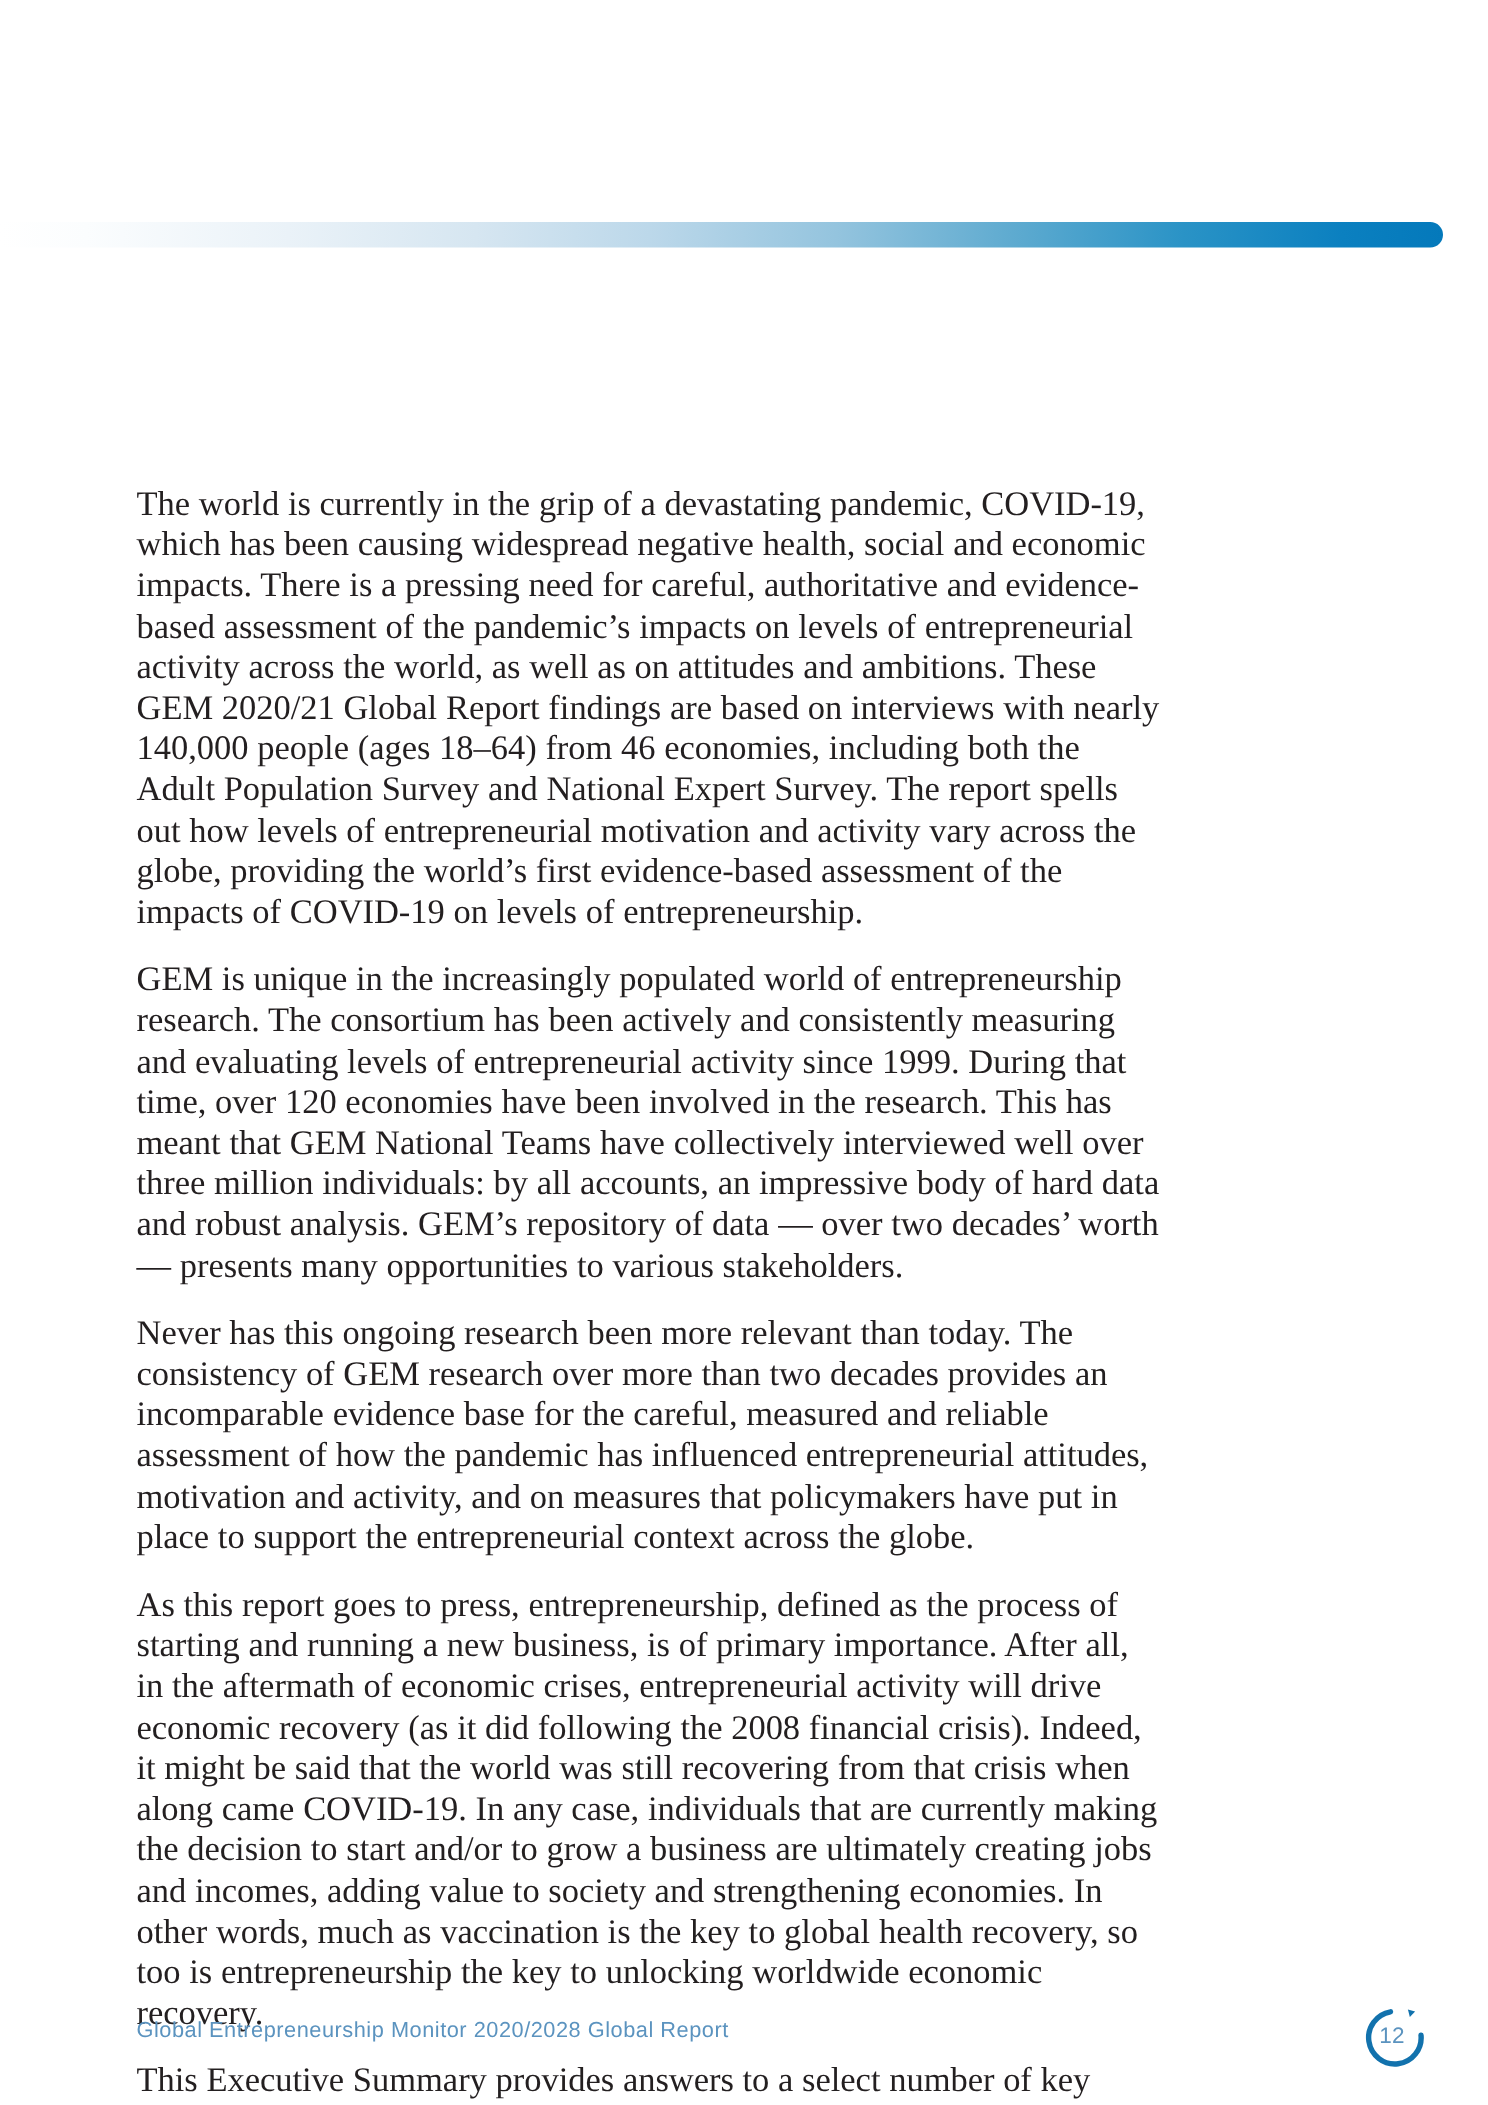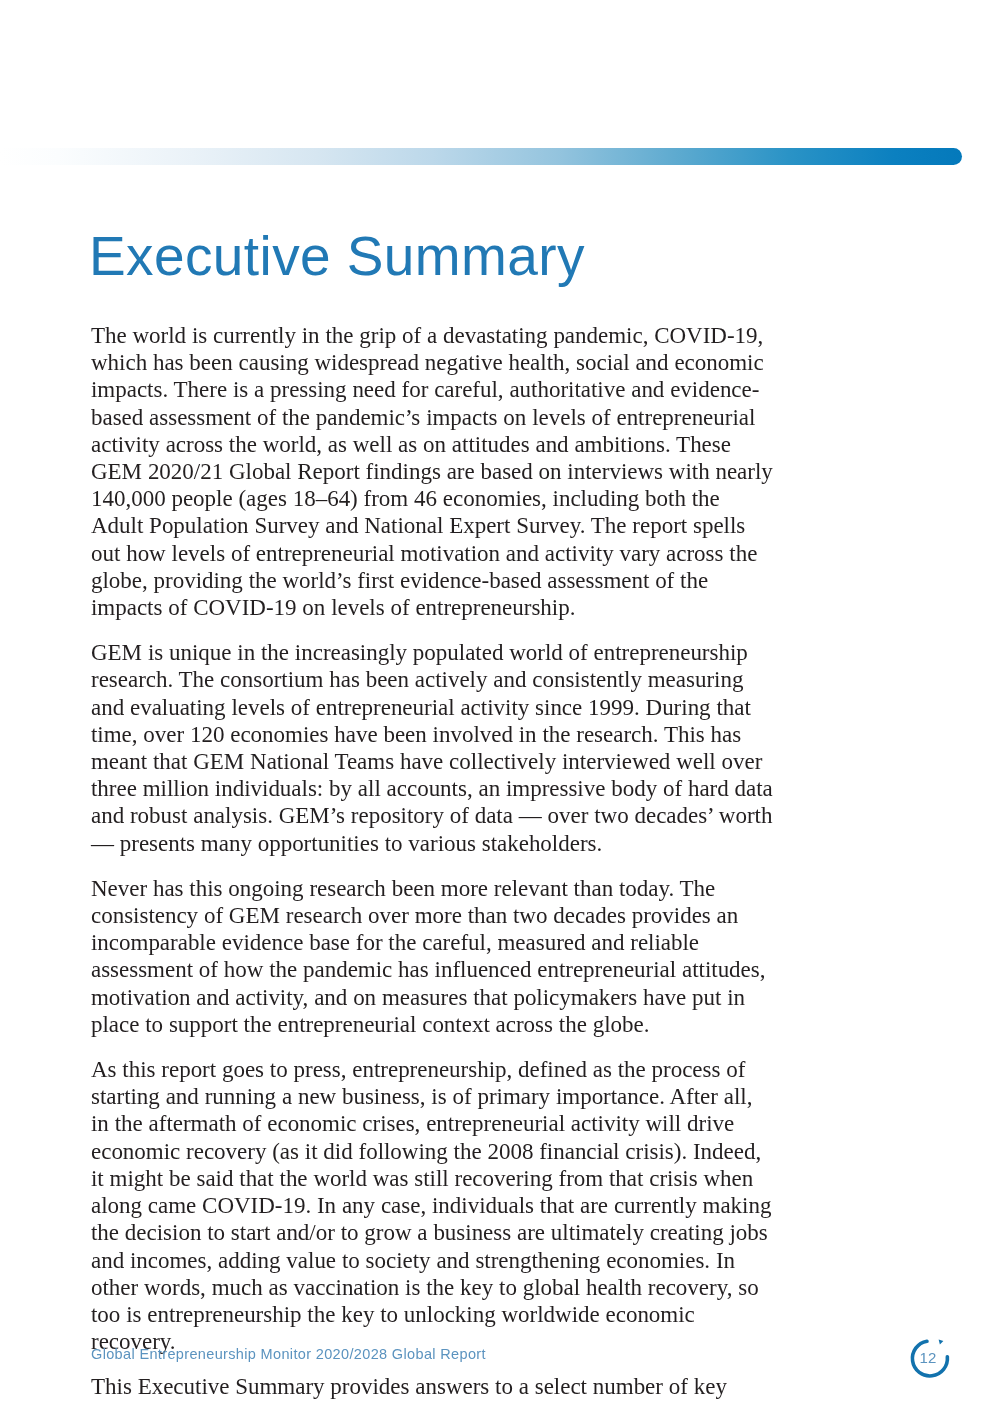--- a/index.html
+++ b/index.html
@@ -124,21 +124,20 @@
     box-sizing: border-box;
   }
 </style>
 </head>
 <body>
 
 <div class="page">
 
   <div class="header-bar"></div>
 
-  <h1 class="page-title">Executive Summary</h1>
 
   <div class="body-copy">
     <p>The world is currently in the grip of a devastating pandemic, COVID-19, which has been causing widespread negative health, social and economic impacts. There is a pressing need for careful, authoritative and evidence-based assessment of the pandemic’s impacts on levels of entrepreneurial activity across the world, as well as on attitudes and ambitions. These GEM 2020/21 Global Report findings are based on interviews with nearly 140,000 people (ages 18–64) from 46 economies, including both the Adult Population Survey and National Expert Survey. The report spells out how levels of entrepreneurial motivation and activity vary across the globe, providing the world’s first evidence-based assessment of the impacts of COVID-19 on levels of entrepreneurship.</p>
     <p>GEM is unique in the increasingly populated world of entrepreneurship research. The consortium has been actively and consistently measuring and evaluating levels of entrepreneurial activity since 1999. During that time, over 120 economies have been involved in the research. This has meant that GEM National Teams have collectively interviewed well over three million individuals: by all accounts, an impressive body of hard data and robust analysis. GEM’s repository of data — over two decades’ worth — presents many opportunities to various stakeholders.</p>
     <p>Never has this ongoing research been more relevant than today. The consistency of GEM research over more than two decades provides an incomparable evidence base for the careful, measured and reliable assessment of how the pandemic has influenced entrepreneurial attitudes, motivation and activity, and on measures that policymakers have put in place to support the entrepreneurial context across the globe.</p>
     <p>As this report goes to press, entrepreneurship, defined as the process of starting and running a new business, is of primary importance. After all, in the aftermath of economic crises, entrepreneurial activity will drive economic recovery (as it did following the 2008 financial crisis). Indeed, it might be said that the world was still recovering from that crisis when along came COVID-19. In any case, individuals that are currently making the decision to start and/or to grow a business are ultimately creating jobs and incomes, adding value to society and strengthening economies. In other words, much as vaccination is the key to global health recovery, so too is entrepreneurship the key to unlocking worldwide economic recovery.</p>
     <p>This Executive Summary provides answers to a select number of key questions. Evidence for these answers is taken from relevant chapters in the first part of this report. The second part of the report provides a detailed profile of each of the 46 economies that participated in GEM’s 2020 research, while the third and final part highlights a full set of data tables for each of the carefully defined GEM entrepreneurial variables.</p>
   </div>
 
   <div class="footer-note">Global Entrepreneurship Monitor 2020/2028 Global Report</div>

